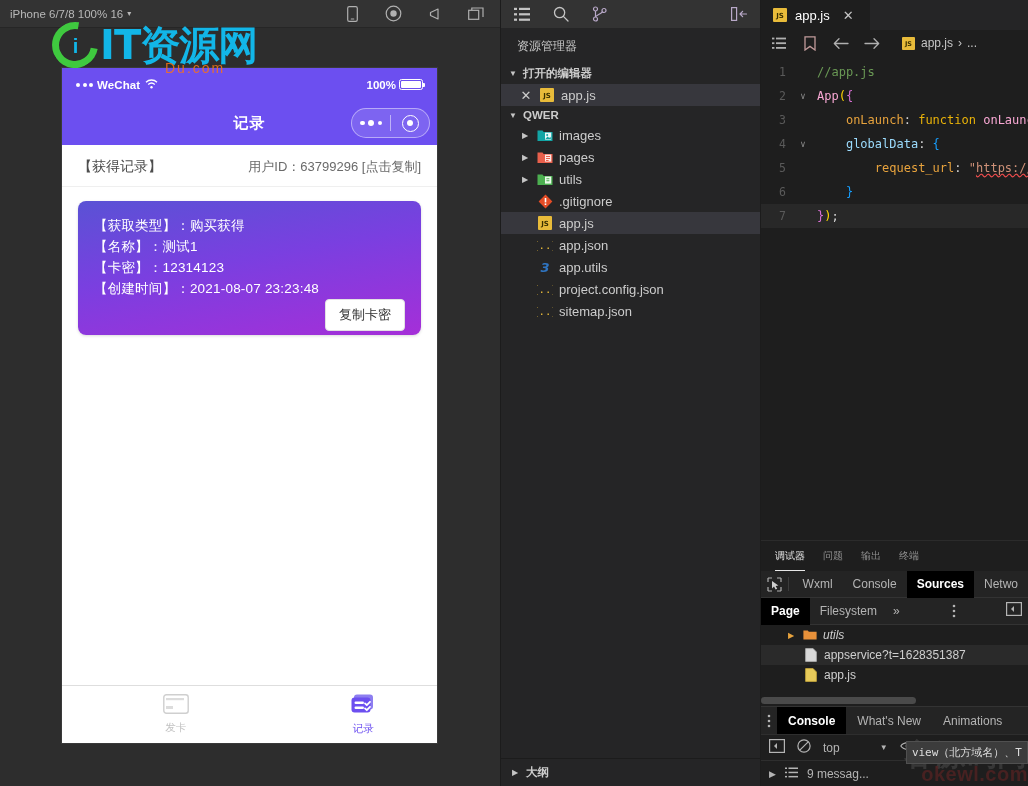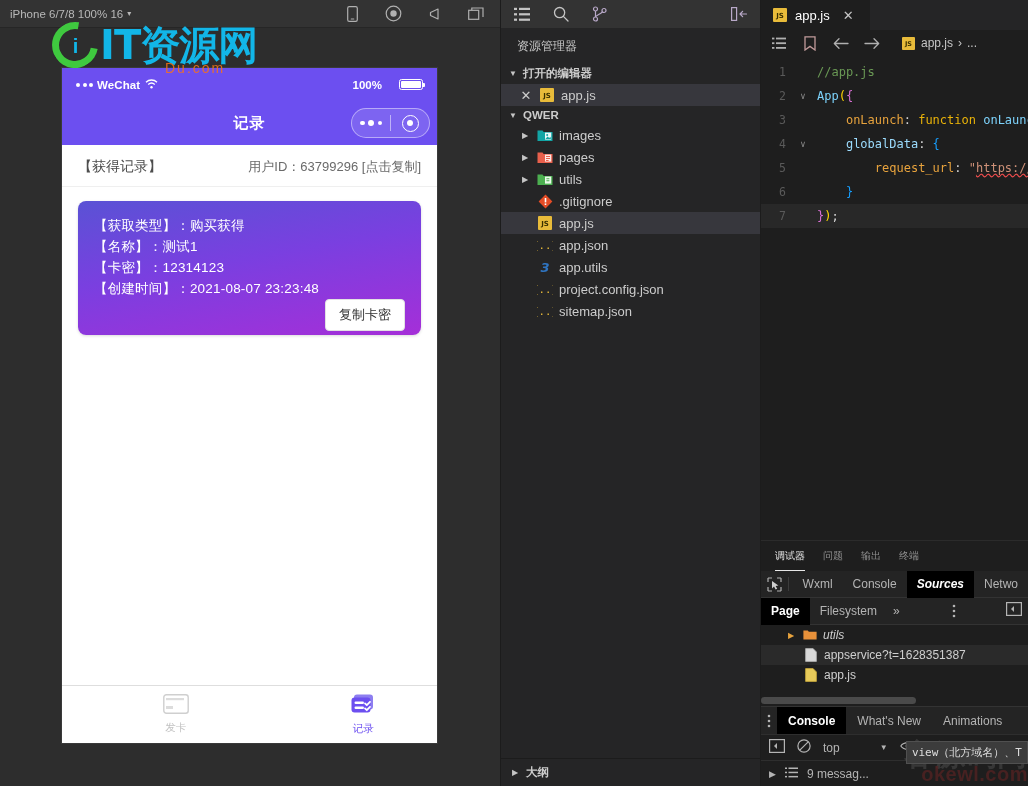--- a/index.html
+++ b/index.html
@@ -70,21 +70,21 @@
   }
   .ps-left { display: flex; align-items: center; gap: 4px; }
   .ps-dots { display: flex; gap: 2.5px; align-items: center; }
   .ps-dots i { width: 4px; height: 4px; border-radius: 50%; background: #fff; display:block; }
   .ps-carrier { font-size: 11.5px; letter-spacing: 0.1px; }
   .ps-wifi { margin-left: 1px; }
   .ps-time {
     position: absolute; left: 0; right: 0; text-align: center;
     font-size: 13px; letter-spacing: 0.3px; pointer-events: none;
   }
-  .ps-right { margin-left: auto; display: flex; align-items: center; gap: 17px; z-index: 2;}
+  .ps-right { margin-left: auto; display: flex; align-items: center; gap: 3px; z-index: 2;}
   .ps-batt-text { font-size: 11.5px; }
   .ps-batt {
     width: 24px; height: 11px; border: 1.4px solid #fff; border-radius: 2.5px;
     position: relative; padding: 1.2px;
   }
   .ps-batt:after {
     content:''; position:absolute; right:-3.4px; top: 3px; width: 2px; height: 4px;
     background: #fff; border-radius: 0 1px 1px 0;
   }
   .ps-batt i { display:block; height: 100%; width: 100%; background: #fff; border-radius: 1px; }
@@ -242,21 +242,21 @@
   }
   .cline { display: flex; height: 24px; align-items: center; white-space: pre; }
   .cline.cur { background: #282828; }
   .lnum {
     width: 34px; flex: 0 0 34px; text-align: right; padding-right: 9px;
     color: #5a5a5a; font-size: 11.5px;
   }
   .fold { width: 16px; flex: 0 0 16px; text-align:center; color: #8a8a8a; font-size: 9px; }
   .ctext { padding-left: 6px; }
   .tk-com { color: #6a9955; }
-  .tk-fn  { color: #7dd3fc; }
+  .tk-fn  { color: #f9a8d4; }
   .tk-prop{ color: #e8a33d; }
   .tk-kw  { color: #eab308; }
   .tk-var { color: #9cdcfe; }
   .tk-str { color: #ce9178; }
   .tk-pun { color: #d4d4d4; }
   .tk-br1 { color: #ffd700; }
   .tk-br2 { color: #da70d6; }
   .tk-br3 { color: #179fff; }
   .underline-red { text-decoration: underline wavy #f14c4c; text-decoration-skip-ink: none; }
 
@@ -276,21 +276,21 @@
   .dt-bar {
     height: 27px; display: flex; align-items: center;
     background: #242424; border-bottom: 1px solid #333; padding-left: 4px;
   }
   .dt-cursor { width: 26px; display:flex; align-items:center; justify-content:center; }
   .dt-sep { width: 1px; height: 14px; background: #3c3c3c; margin: 0 4px; }
   .dt-item {
     padding: 0 10px; height: 27px; display:flex; align-items:center;
     font-size: 12px; color: #b4b4b4; cursor: pointer;
   }
-  .dt-item.active { background: #000000; color: #ffffff; font-weight: 600; font-style: italic; }
+  .dt-item.active { background: #000000; color: #ffffff; font-weight: 600; }
   .sources-sub {
     height: 27px; display:flex; align-items:center;
     background: #242424; border-bottom: 1px solid #333;
   }
   .ss-item { padding: 0 10px; height: 27px; display:flex; align-items:center; font-size: 12px; color:#b4b4b4; cursor:pointer;}
   .ss-item.active { background:#000; color:#fff; font-weight:600; }
   .ss-more { padding: 0 6px; color:#b4b4b4; font-size: 12px; }
   .ss-right { margin-left:auto; display:flex; align-items:center; gap:8px; padding-right:6px; }
   .dots-v { color:#b4b4b4; font-size: 12px; letter-spacing: 0; line-height: 6px; }
   .src-tree { flex: 1; background: #1e1e1e; overflow: hidden; position: relative; }

